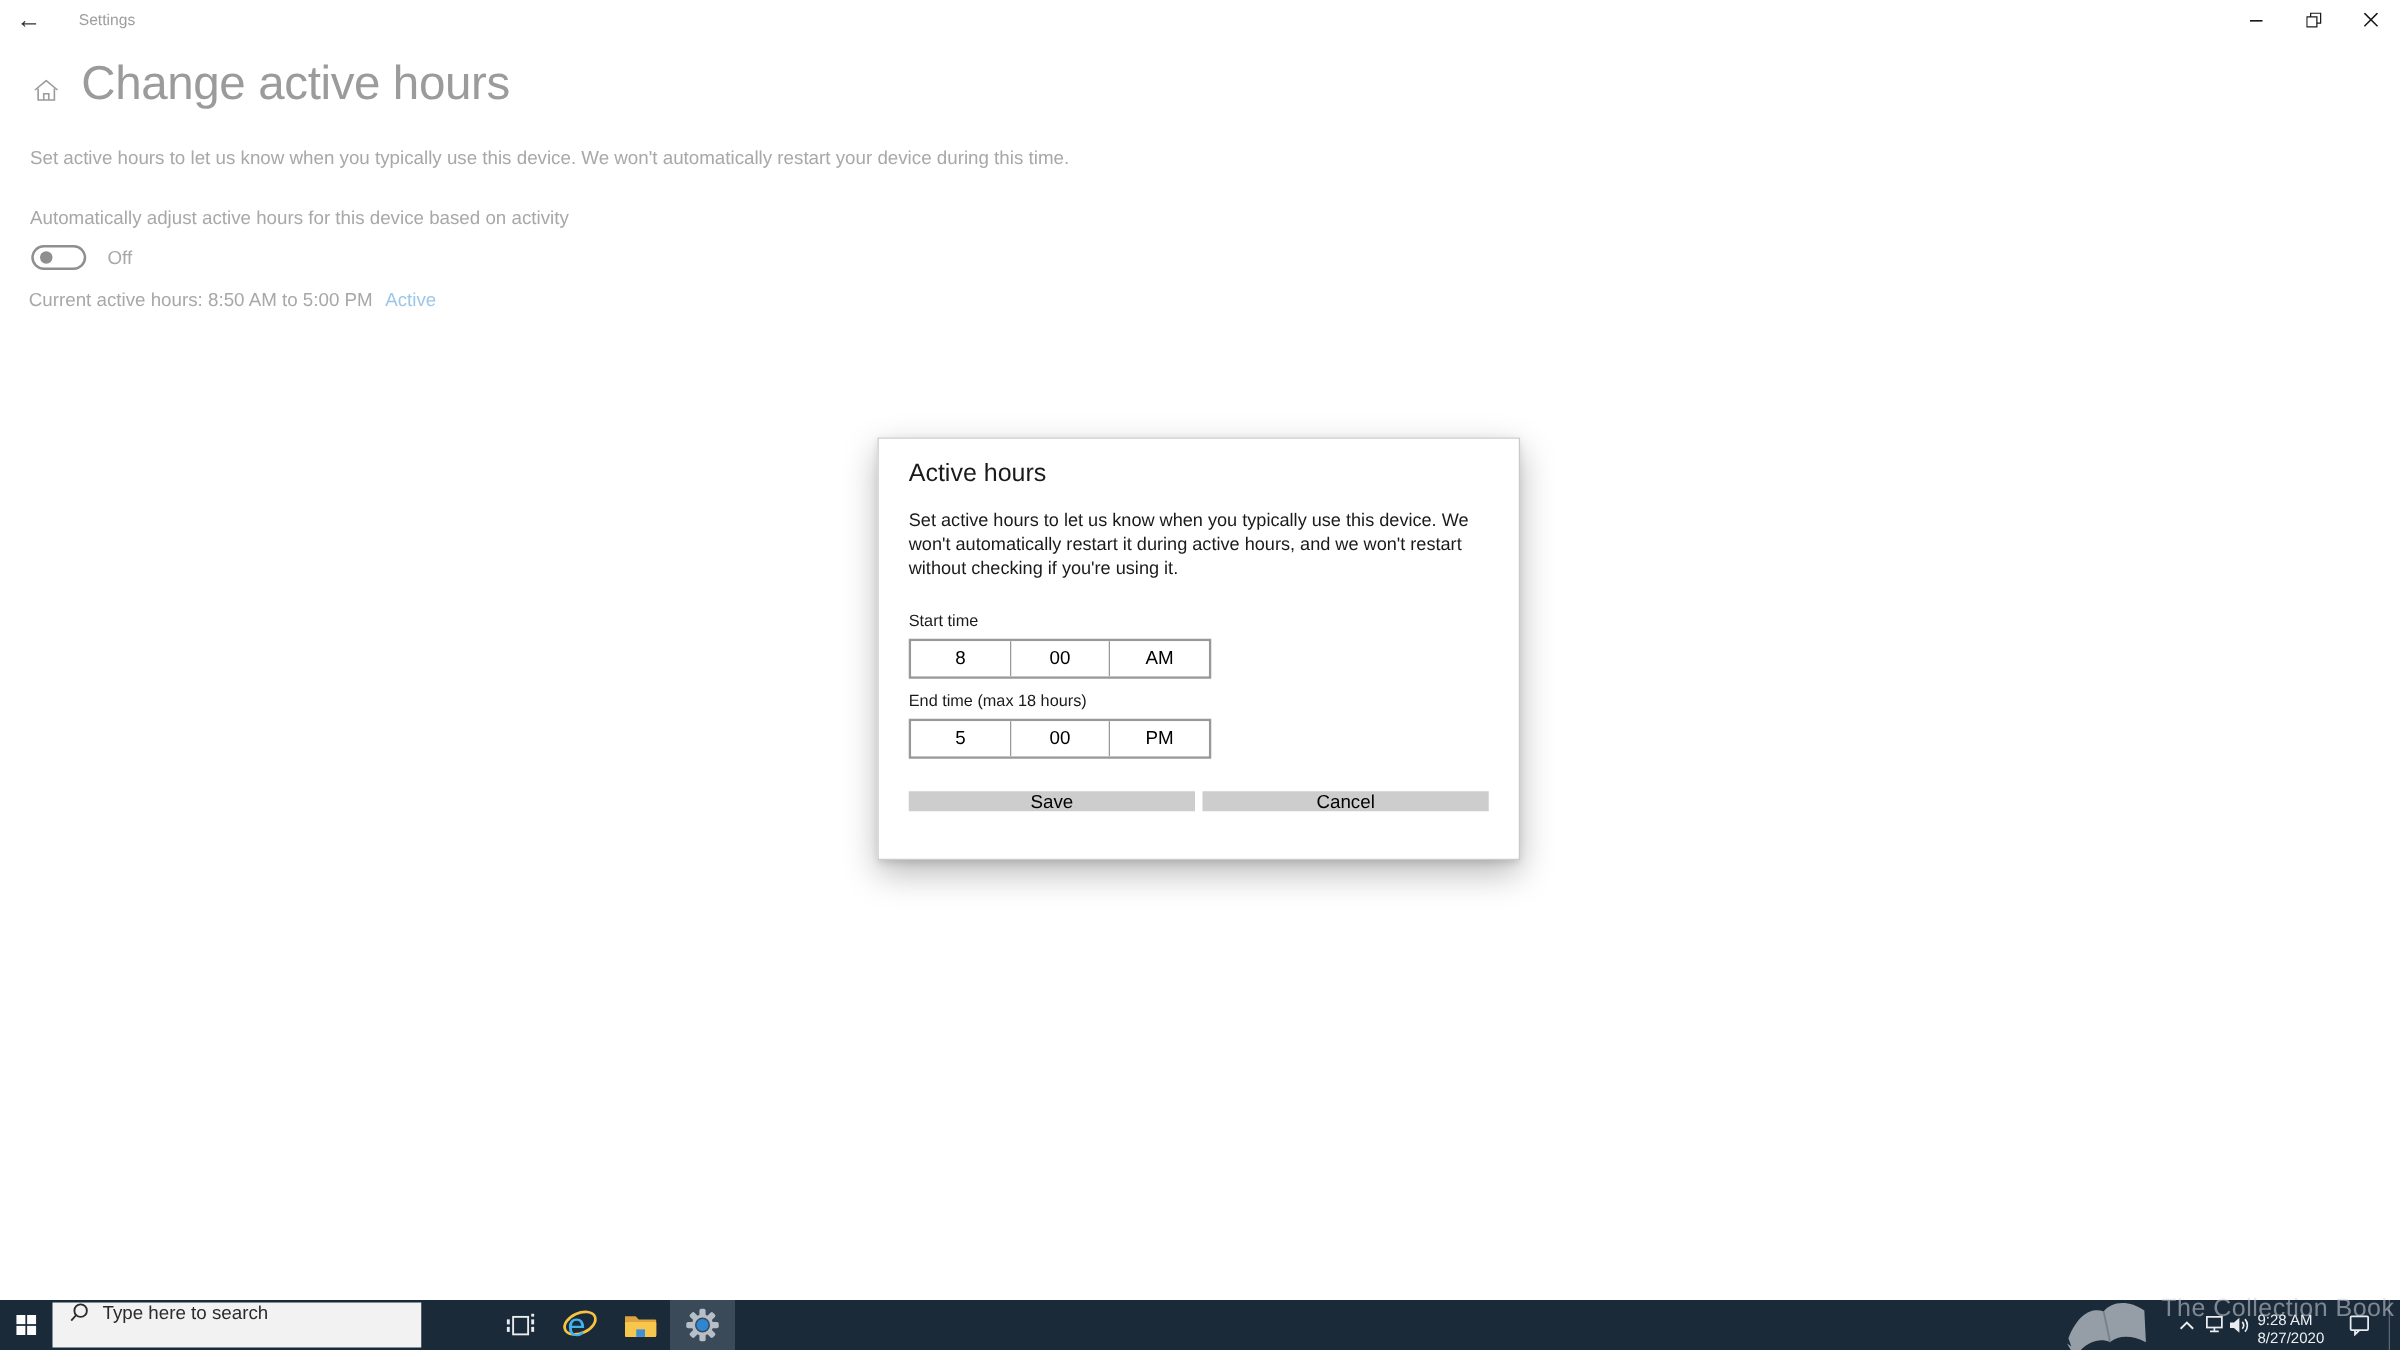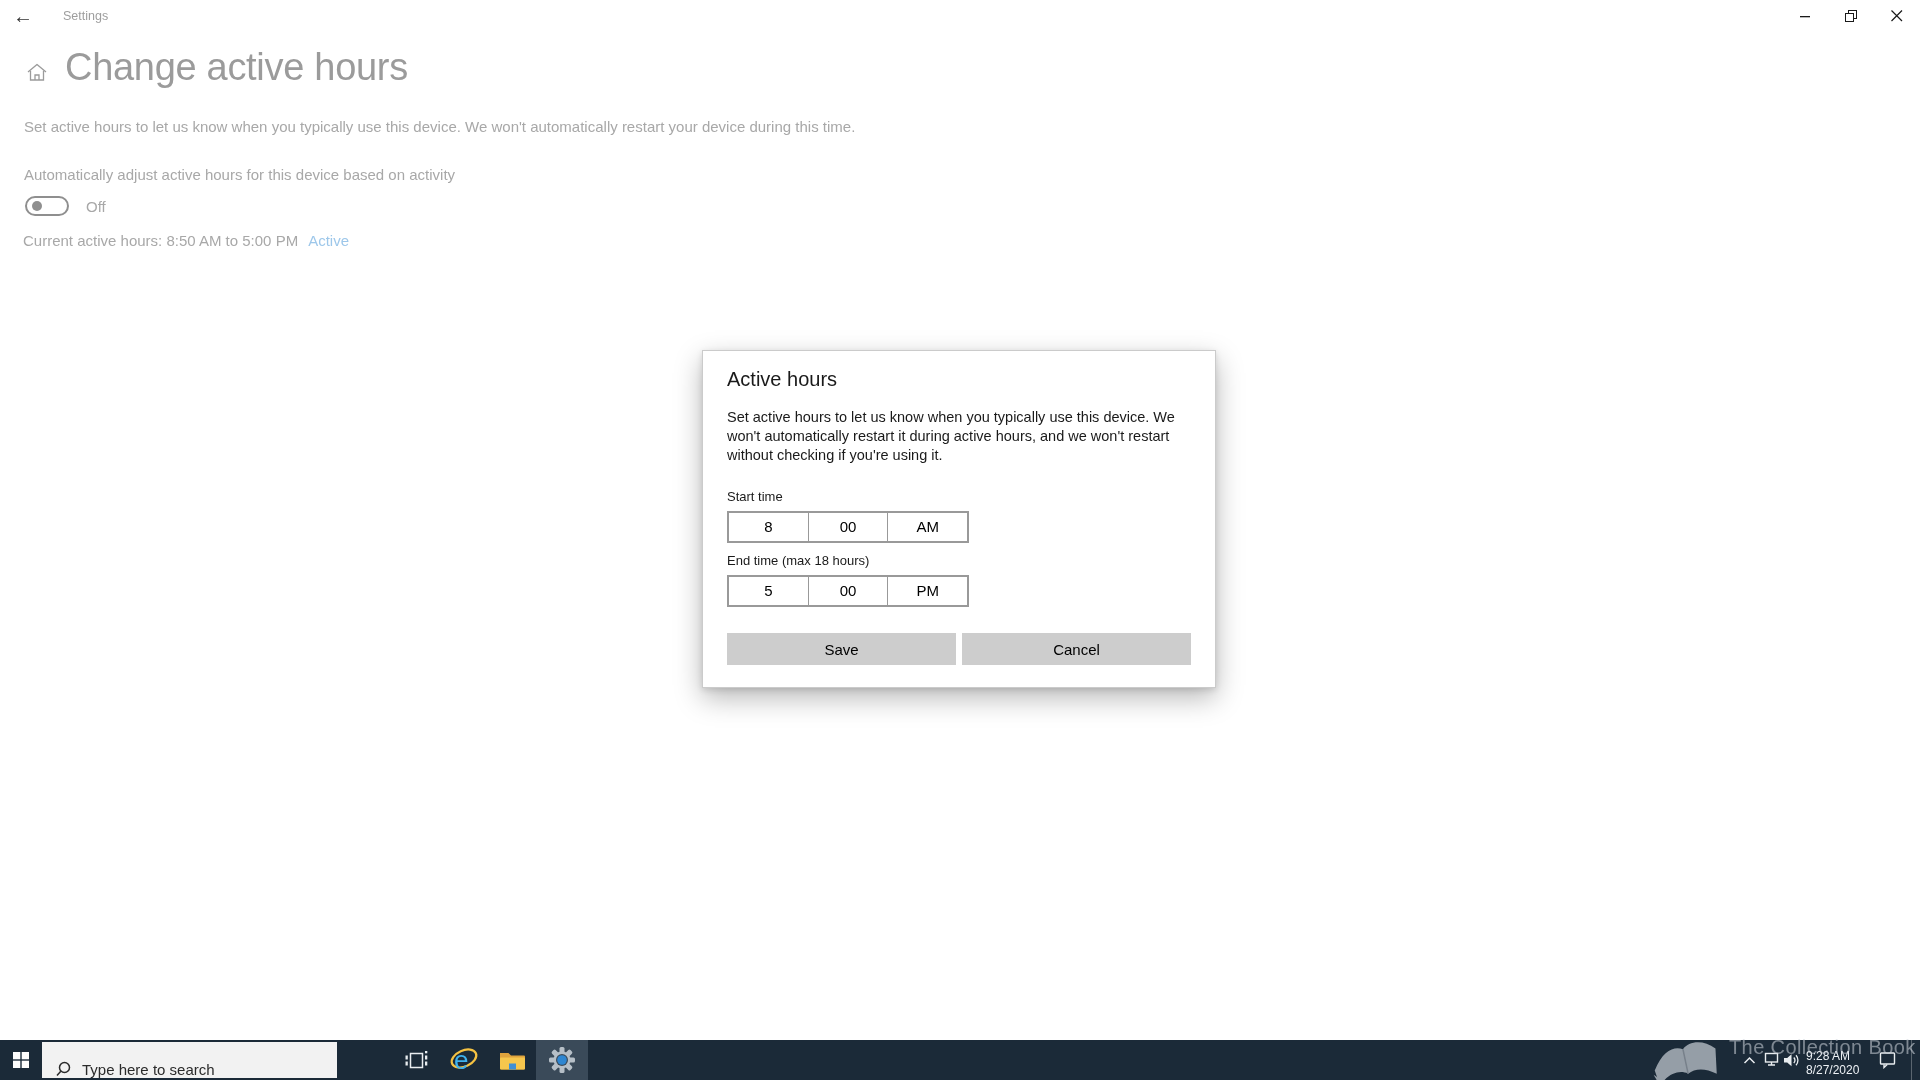--- a/index.html
+++ b/index.html
@@ -31,28 +31,28 @@
             border:1px solid #cbcbcb; box-shadow:0 10px 26px rgba(0,0,0,0.28), 0 2px 6px rgba(0,0,0,0.12); z-index:50; }
   .dlg-title { position:absolute; left:24px; top:17px; font-size:20px; font-weight:400; color:#1a1a1a; }
   .dlg-body { position:absolute; left:24px; top:57px; width:470px; font-size:14.5px; line-height:19px; color:#1a1a1a; }
   .picker-label { position:absolute; left:24px; font-size:13px; color:#1a1a1a; }
   .lbl-start { top:138px; } .lbl-end { top:202px; }
   .time-picker { position:absolute; left:24px; width:242px; height:32px; border:2px solid #999; display:flex; background:#fff; }
   .tp-start { top:160px; } .tp-end { top:224px; }
   .tp-cell { flex:1; text-align:center; line-height:28px; font-size:15px; color:#000; background:#fff; cursor:pointer; }
   .tp-cell + .tp-cell { border-left:1px solid #999; }
   .dlg-buttons { position:absolute; left:24px; right:24px; top:282px; display:flex; gap:6px; }
-  .dlg-btn { flex:1; height:32px; border:none; background:#cdcdcd; font-size:15px; color:#000;
+  .dlg-btn { flex:1; height:16px; border:none; background:#cdcdcd; font-size:15px; color:#000;
              font-family:"Liberation Sans", sans-serif; cursor:pointer; }
 
   
   .taskbar { position:absolute; left:0; top:1040px; width:1920px; height:40px; background:#1b2a38; z-index:40; }
   .start-btn { position:absolute; left:0; top:0; width:42px; height:40px; border:none; background:transparent; cursor:pointer;
                display:flex; align-items:center; justify-content:center; }
-  .search-box { position:absolute; left:42px; top:2px; width:295px; height:36px; background:#f2f2f2; display:flex; align-items:flex-end; }
+  .search-box { position:absolute; left:42px; top:2px; width:295px; height:36px; background:#f2f2f2; display:flex; align-items:flex-start; }
   .search-box svg { margin-left:13px; flex:none; }
   .search-input { border:none; background:transparent; outline:none; margin-left:10px; width:230px;
                   font-size:15px; color:#2b2b2b; font-family:"Liberation Sans", sans-serif; }
   .search-input::placeholder { color:#2b2b2b; opacity:1; }
   .tb-app { position:absolute; top:0; width:48px; height:40px; border:none; background:transparent; cursor:pointer;
             display:flex; align-items:center; justify-content:center; }
   .app-taskview { left:392px; } .app-ie { left:440px; } .app-explorer { left:488px; }
   .app-settings { left:536px; width:52px; background:#3a4a59; }
   .tray-btn { position:absolute; top:0; height:40px; border:none; background:transparent; cursor:pointer;
               display:flex; align-items:center; justify-content:center; }

